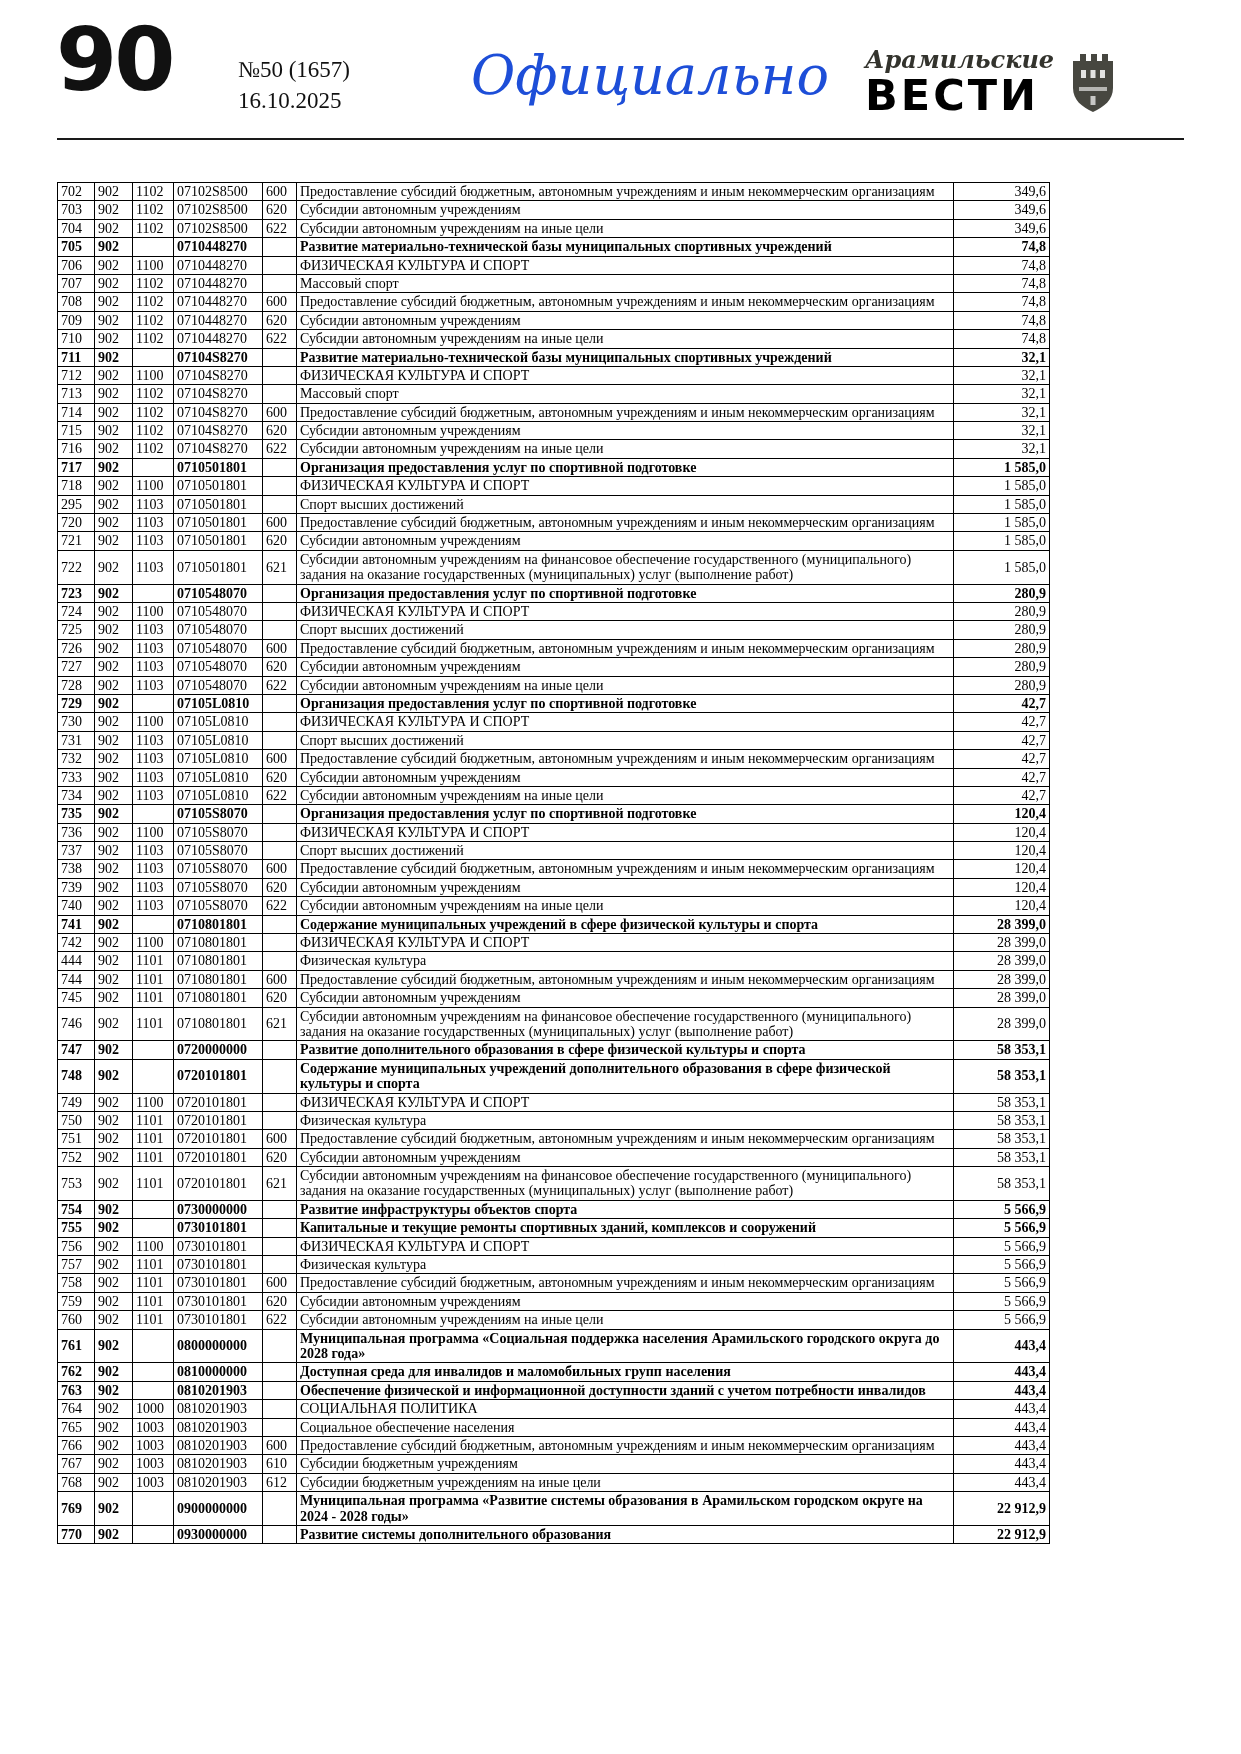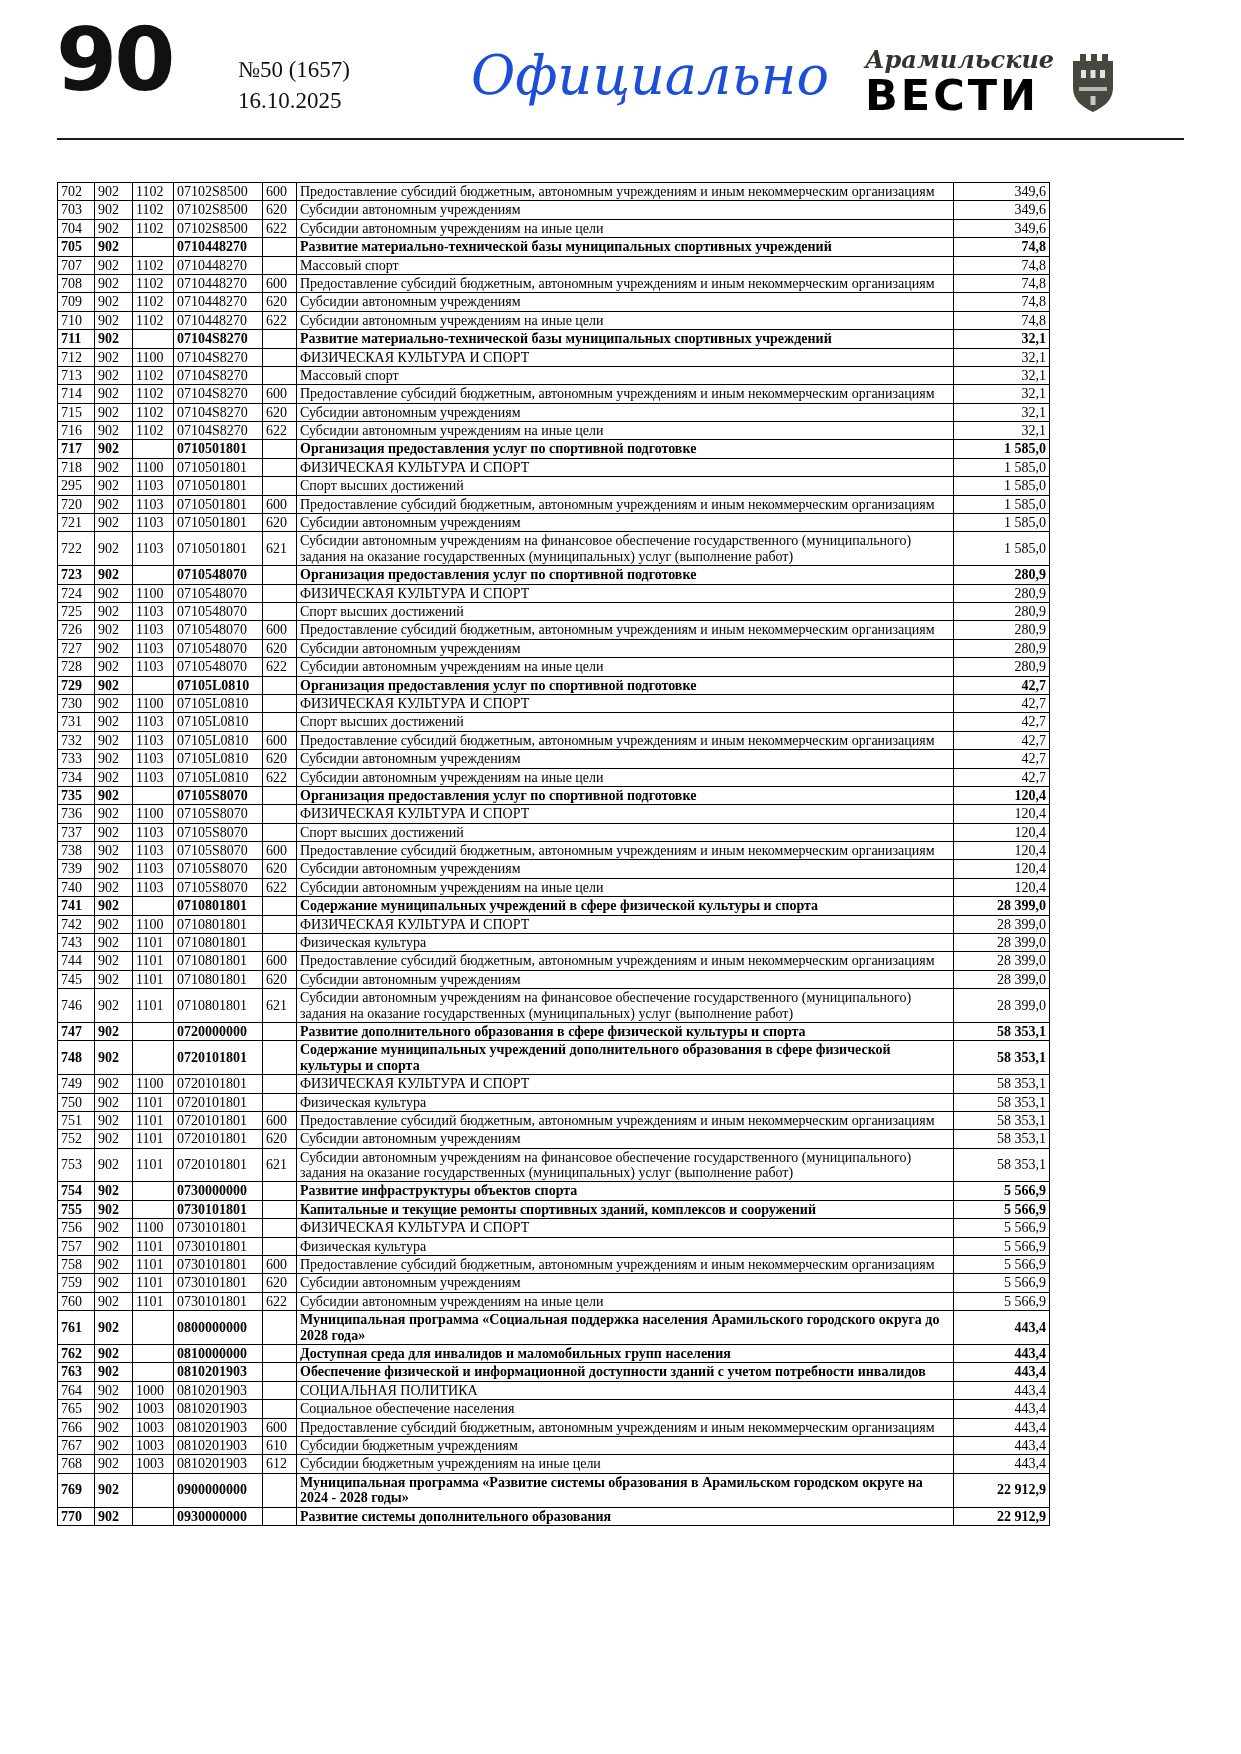--- a/index.html
+++ b/index.html
@@ -143,20 +143,29 @@
         <tr class="bold-row">
           <td class="col-n">705</td>
           <td class="col-grbs">902</td>
           <td class="col-rz"></td>
           <td class="col-csr">0710448270</td>
           <td class="col-vr"></td>
           <td class="col-name">Развитие материально-технической базы муниципальных спортивных учреждений</td>
           <td class="col-amount">74,8</td>
         </tr>
         <tr>
+          <td class="col-n">706</td>
+          <td class="col-grbs">902</td>
+          <td class="col-rz">1100</td>
+          <td class="col-csr">0710448270</td>
+          <td class="col-vr"></td>
+          <td class="col-name">ФИЗИЧЕСКАЯ КУЛЬТУРА И СПОРТ</td>
+          <td class="col-amount">74,8</td>
+        </tr>
+        <tr>
           <td class="col-n">707</td>
           <td class="col-grbs">902</td>
           <td class="col-rz">1102</td>
           <td class="col-csr">0710448270</td>
           <td class="col-vr"></td>
           <td class="col-name">Массовый спорт</td>
           <td class="col-amount">74,8</td>
         </tr>
         <tr>
           <td class="col-n">708</td>
@@ -467,21 +476,21 @@
         <tr>
           <td class="col-n">742</td>
           <td class="col-grbs">902</td>
           <td class="col-rz">1100</td>
           <td class="col-csr">0710801801</td>
           <td class="col-vr"></td>
           <td class="col-name">ФИЗИЧЕСКАЯ КУЛЬТУРА И СПОРТ</td>
           <td class="col-amount">28 399,0</td>
         </tr>
         <tr>
-          <td class="col-n">743</td>
+          <td class="col-n">444</td>
           <td class="col-grbs">902</td>
           <td class="col-rz">1101</td>
           <td class="col-csr">0710801801</td>
           <td class="col-vr"></td>
           <td class="col-name">Физическая культура</td>
           <td class="col-amount">28 399,0</td>
         </tr>
         <tr>
           <td class="col-n">744</td>
           <td class="col-grbs">902</td>

